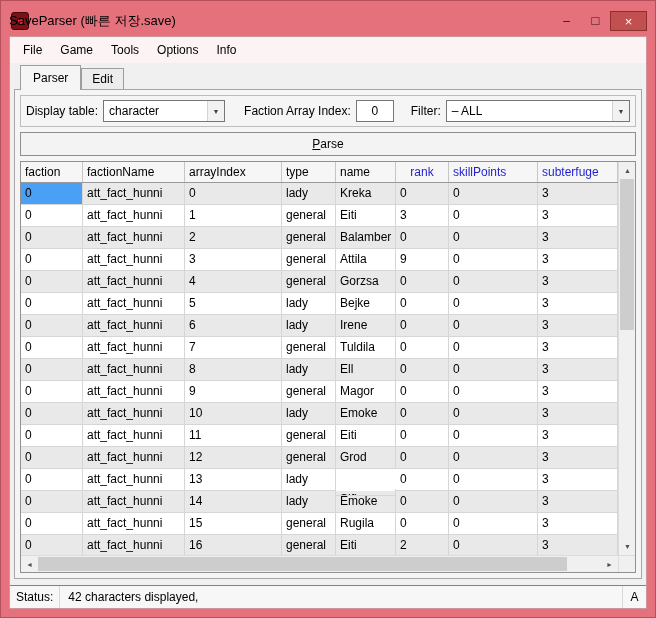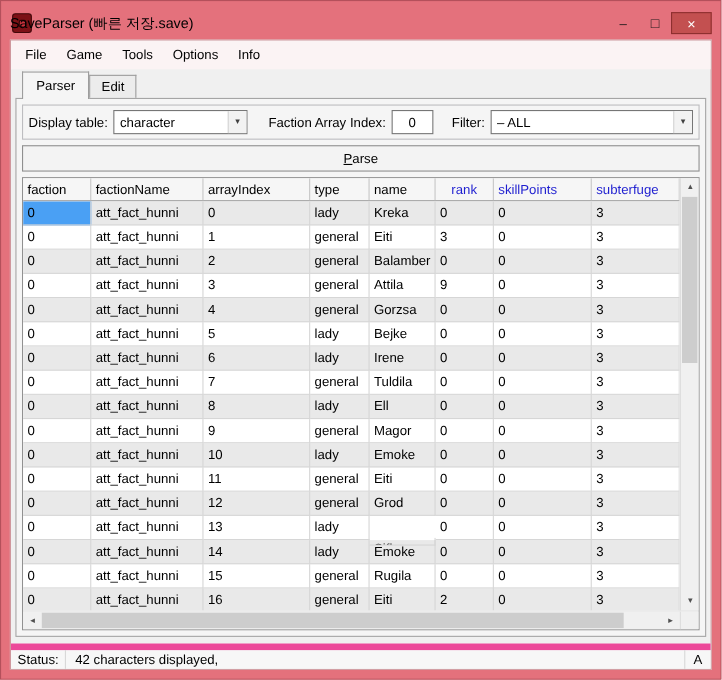--- a/index.html
+++ b/index.html
@@ -78,21 +78,21 @@
     font-size:7px;color:#505050}
   .vtrack{flex:1;position:relative}
   .vthumb{position:absolute;top:0;left:1px;right:1px;height:42%;background:#cdcdcd}
   .hscroll-row{flex:none;height:17px;display:flex;border-top:1px solid #dcdcdc}
   .hscroll{flex:1;background:#f0f0f0;display:flex}
   .htrack{flex:1;position:relative}
   .hthumb{position:absolute;left:0;top:1px;bottom:1px;width:94%;background:#cdcdcd}
   .corner{width:17px;background:#f0f0f0;border-left:1px solid #dcdcdc;flex:none}
 
   
-  .statusbar{flex:none;height:23px;background:#f7f7f7;border-top:6px solid #ec4899;
+  .statusbar{flex:none;height:23px;background:#f7f7f7;border-top:1px solid #ec4899;
     display:flex;align-items:stretch;font-size:12px}
   .status-label{display:flex;align-items:center;padding:0 6px}
   .status-text{flex:1;display:flex;align-items:center;padding:0 8px;border-left:1px solid #d8d8d8}
   .status-right{width:24px;display:flex;align-items:center;justify-content:center;border-left:1px solid #d8d8d8}
 </style>
 </head>
 <body>
 
 <div class="window">
   <div class="titlebar">

